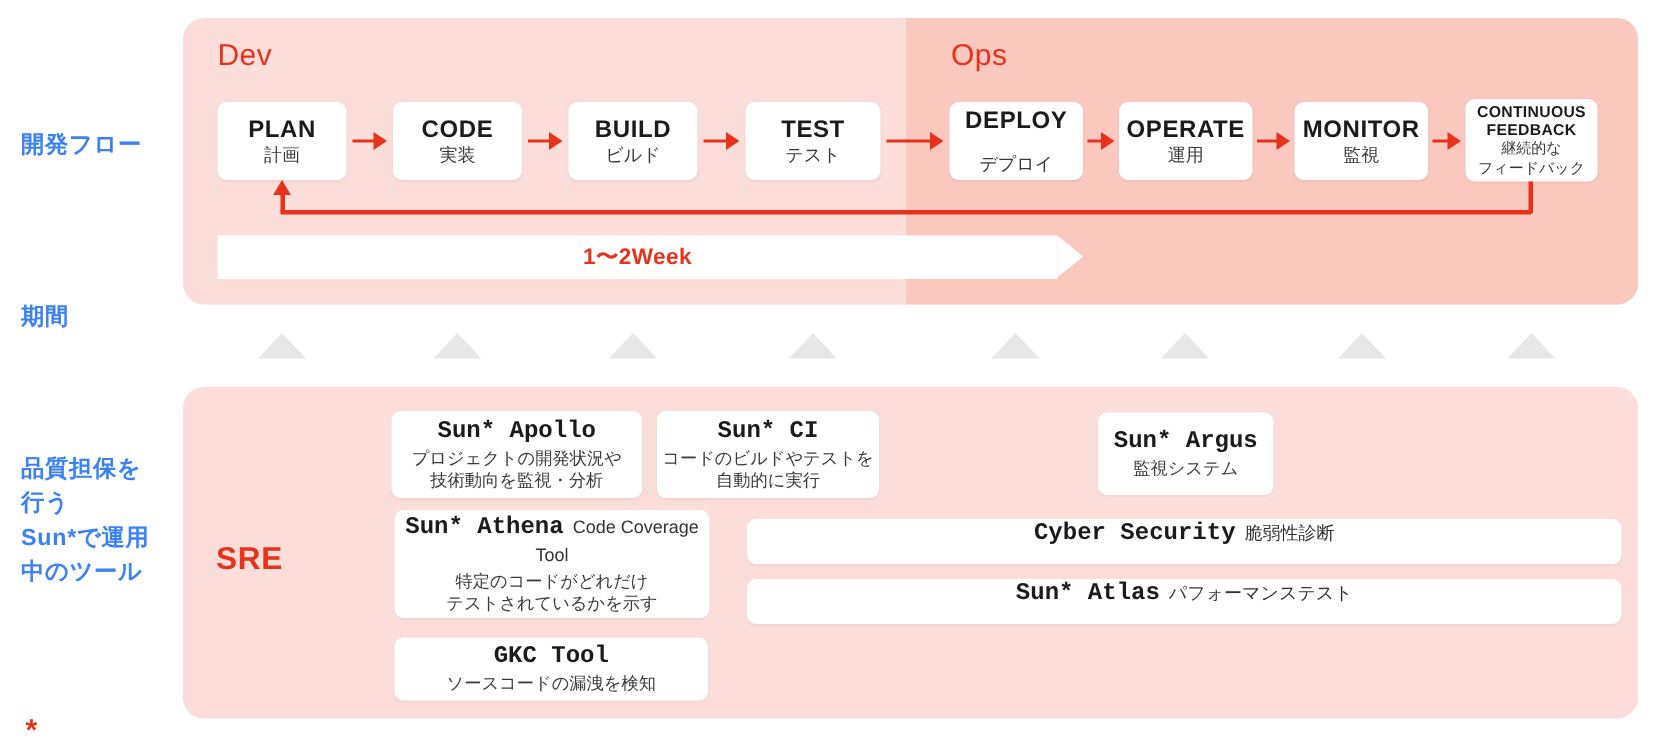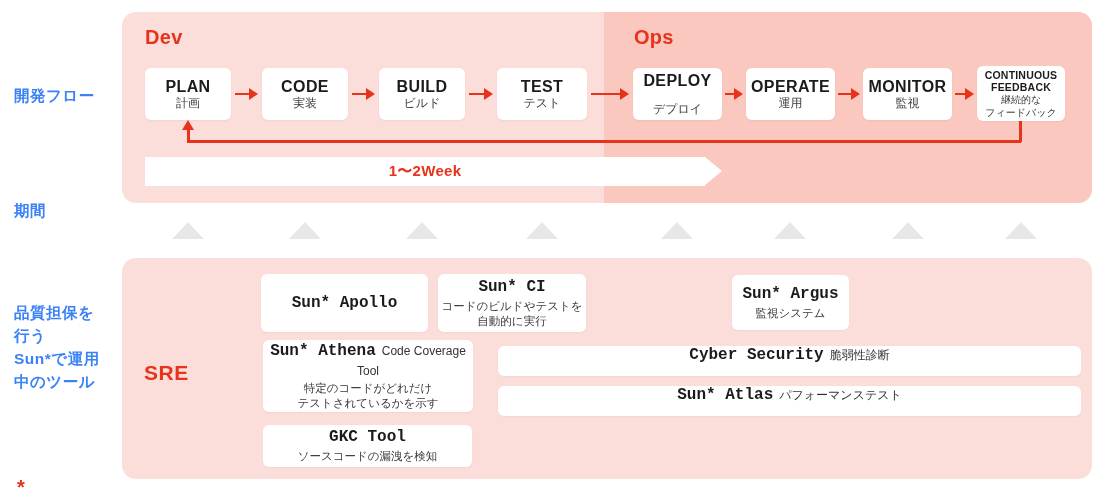--- a/index.html
+++ b/index.html
@@ -9,21 +9,21 @@
   }
   
   .side-label{position:absolute;color:#3b82f6;font-size:15.5px;font-weight:600;letter-spacing:.5px;}
   .tools-label{line-height:23px;}
   .footnote-star{position:absolute;color:#e7331b;font-weight:bold;font-size:20px;}
   
   .panel{position:absolute;left:122px;width:970px;background:#fbded9;border-radius:14px;}
   #top-panel{top:12px;height:191px;}
   #ops-overlay{position:absolute;left:482px;top:0;width:488px;height:191px;background:#fbc8c0;border-radius:0 14px 14px 0;}
   #bottom-panel{top:258px;height:221px;}
-  .section-label{position:absolute;color:#e7331b;font-weight:bold;font-size:20px;letter-spacing:.3px;}
+  .section-label{position:absolute;color:#e7331b;font-weight:normal;font-size:20px;letter-spacing:.3px;}
   
   .step{position:absolute;top:68px;height:52px;background:#fff;border-radius:6px;
         box-shadow:0 1px 2px rgba(0,0,0,.05);
         display:flex;flex-direction:column;align-items:center;justify-content:center;text-align:center;}
   .step-title{font-weight:bold;font-size:16px;color:#1b1b1b;letter-spacing:.4px;line-height:17px;}
   .step-sub{font-size:12px;color:#3a3a3a;line-height:14px;margin-top:1px;}
   .step.cf{top:66px;height:55px;}
   .step.cf .step-title{font-size:10.5px;line-height:12px;letter-spacing:.2px;}
   .step.cf .step-sub{font-size:10px;line-height:12px;margin-top:1px;}
   
@@ -156,20 +156,24 @@
   <div class="up-tri" style="left:526px;"></div>
   <div class="up-tri" style="left:661px;"></div>
   <div class="up-tri" style="left:774px;"></div>
   <div class="up-tri" style="left:892px;"></div>
   <div class="up-tri" style="left:1005px;"></div>
 
   <div class="sre-label">SRE</div>
 
   <div class="tool-box" style="left:261px;top:274px;width:167px;height:58px;">
     <div class="tool-title">Sun* Apollo</div>
+    <div class="tool-desc">
+      <div>プロジェクトの開発状況や</div>
+      <div>技術動向を監視・分析</div>
+    </div>
   </div>
 
   <div class="tool-box" style="left:438px;top:274px;width:148px;height:58px;">
     <div class="tool-title">Sun* CI</div>
     <div class="tool-desc">
       <div>コードのビルドやテストを</div>
       <div>自動的に実行</div>
     </div>
   </div>
 

